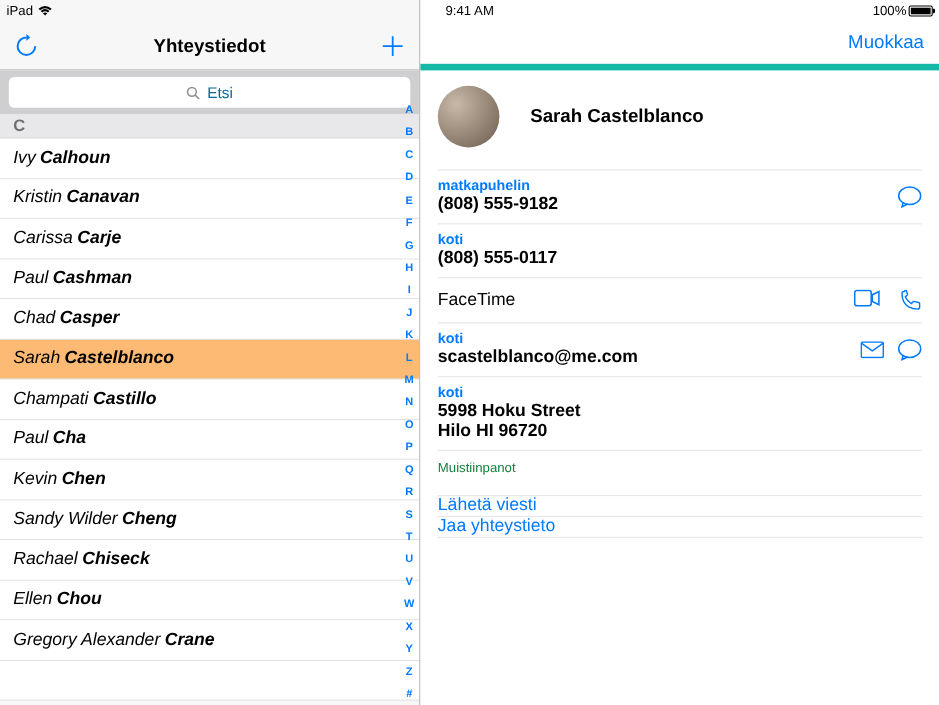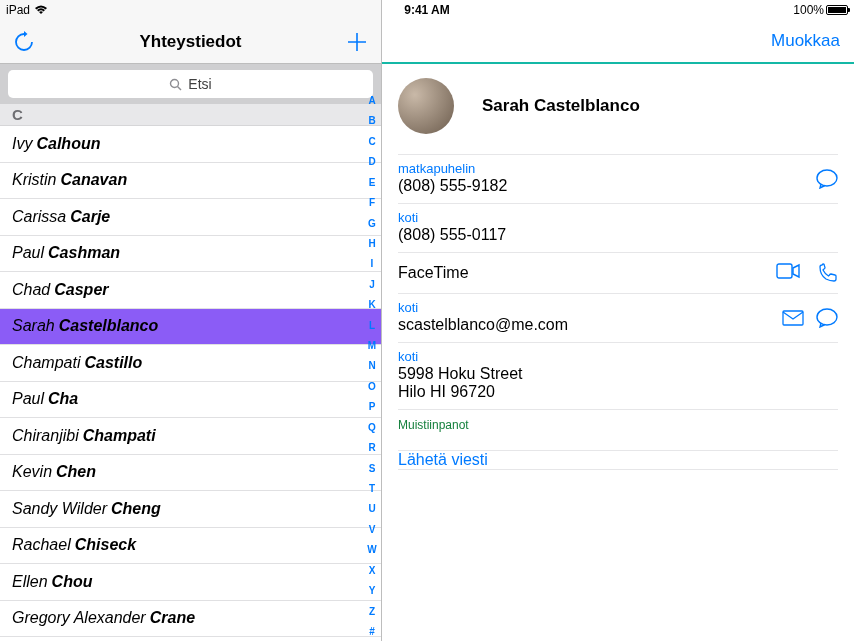--- a/index.html
+++ b/index.html
@@ -7,42 +7,42 @@
 .app { display: flex; width: 100%; height: 100%; }
 
 
 .left-pane { width: 382px; background: #f7f7f7; border-right: 1px solid #bdbdbd; display: flex; flex-direction: column; position: relative; }
 .status-bar-left { height: 20px; display: flex; align-items: center; padding: 0 6px; font-size: 12px; }
 .status-bar-left .wifi { margin-left: 4px; }
 .nav-bar { height: 44px; display: flex; align-items: center; justify-content: space-between; padding: 0 10px; border-bottom: 1px solid #bdbdbd; }
 .nav-title { font-weight: 700; font-size: 17px; text-align: center; flex: 1; }
 .nav-btn { width: 28px; height: 28px; display: flex; align-items: center; justify-content: center; color: #007aff; }
 .search-wrap { padding: 6px 8px 6px 8px; background: #cfcfd1; }
-.search-field { width: 100%; height: 28px; background: #fff; border-radius: 5px; display: flex; align-items: center; justify-content: center; color: #404040; font-size: 14px; gap: 6px; border: none; }
+.search-field { width: 100%; height: 28px; background: #fff; border-radius: 5px; display: flex; align-items: center; justify-content: center; color: #0369a1; font-size: 14px; gap: 6px; border: none; }
 .section-header { background: #e8e8ea; color: #6e6e72; font-size: 15px; font-weight: 600; padding: 2px 12px; border-bottom: 1px solid #d6d6d8; }
 .contact-list { flex: 1; overflow: hidden; position: relative; }
 .contact-row { height: 36.5px; display: flex; align-items: center; padding: 0 12px; font-size: 16px; border-bottom: 1px solid #e0e0e2; cursor: pointer; background: #fff; font-style: italic; }
-.contact-row.selected { background: #8b5cf6; }
+.contact-row.selected { background: #fdba74; }
 .contact-row .first { font-weight: 300; margin-right: 4px; }
 .contact-row .last { font-weight: 700; }
 .index-strip { position: absolute; right: 2px; top: 94px; bottom: 2px; width: 14px; display: flex; flex-direction: column; justify-content: space-between; align-items: center; font-size: 10px; font-weight: 600; color: #007aff; }
 .index-strip span { line-height: 1.4; cursor: pointer; }
 
 
 .right-pane { flex: 1; background: #fff; display: flex; flex-direction: column; }
 .status-bar-right { height: 20px; display: flex; align-items: center; justify-content: space-between; padding: 0 6px; font-size: 12px; }
-.status-bar-right .time { position: absolute; left: 50%; transform: translateX(-50%); font-weight: 700; }
+.status-bar-right .time { position: absolute; left: 50%; transform: translateX(-50%); font-weight: 400; }
 .status-bar-right .battery { display: flex; align-items: center; gap: 2px; }
-.nav-bar-right { height: 44px; display: flex; align-items: center; justify-content: flex-end; padding: 0 14px; border-bottom: 2px solid #14b8a6; }
+.nav-bar-right { height: 44px; display: flex; align-items: center; justify-content: flex-end; padding: 0 14px; border-bottom: 6px solid #14b8a6; }
 .edit-btn { color: #007aff; font-size: 17px; cursor: pointer; }
 .detail { padding: 14px 16px 0 16px; flex: 1; overflow: hidden; }
 .contact-header { display: flex; align-items: center; gap: 28px; padding-bottom: 20px; }
 .avatar { width: 56px; height: 56px; border-radius: 50%; background: radial-gradient(circle at 30% 30%, #c9b9a8, #6b5b4c); flex-shrink: 0; }
 .contact-name { font-size: 17px; font-weight: 700; }
-.field { border-bottom: 1px solid #e6e6e8; padding: 6px 0 8px 0; position: relative; }
+.field { border-bottom: 1px solid #e6e6e8; padding: 6px 0 8px 0; position: relative; font-weight: bold; }
 .field-label { color: #007aff; font-size: 13px; margin-bottom: 1px; }
 .field-value { font-size: 16px; }
 .field-row { display: flex; align-items: center; justify-content: space-between; padding: 10px 0; border-bottom: 1px solid #e6e6e8; }
 .facetime-label { font-size: 16px; }
 .action-icons { display: flex; gap: 18px; color: #007aff; }
 .action-icon { cursor: pointer; }
 .notes-label { color: #15803d; font-size: 12px; padding: 8px 0 18px 0; }
 .link-row { color: #007aff; font-size: 16px; padding: 0 0; border-bottom: 1px solid #e6e6e8; cursor: pointer; }
 .link-row:first-of-type { border-top: 1px solid #e6e6e8; }
 .top-border { border-top: 1px solid #e6e6e8; }
@@ -119,24 +119,20 @@
             <span class="first">Sarah</span>
             <span class="last">Castelblanco</span>
           </div>
           <div class="contact-row">
             <span class="first">Champati</span>
             <span class="last">Castillo</span>
           </div>
           <div class="contact-row">
             <span class="first">Paul</span>
             <span class="last">Cha</span>
-          </div>
-          <div class="contact-row">
-            <span class="first">Chiranjibi</span>
-            <span class="last">Champati</span>
           </div>
           <div class="contact-row">
             <span class="first">Kevin</span>
             <span class="last">Chen</span>
           </div>
           <div class="contact-row">
             <span class="first">Sandy Wilder</span>
             <span class="last">Cheng</span>
           </div>
           <div class="contact-row">
@@ -258,15 +254,16 @@
 
       <div class="field">
         <div class="field-label">koti</div>
         <div class="field-value">5998 Hoku Street</div>
         <div class="field-value">Hilo HI 96720</div>
       </div>
 
       <div class="notes-label">Muistiinpanot</div>
 
       <div class="link-row top-border">Lähetä viesti</div>
+      <div class="link-row">Jaa yhteystieto</div>
     </div>
   </div>
 </div>
 
 </body></html>

